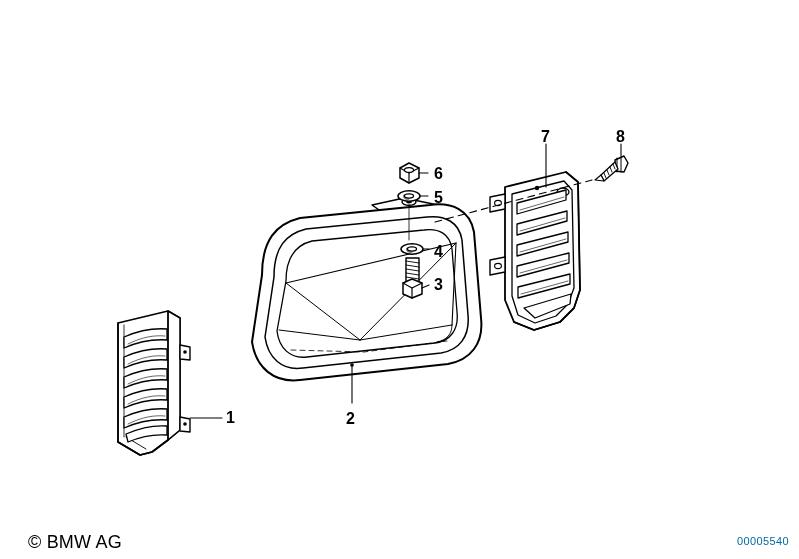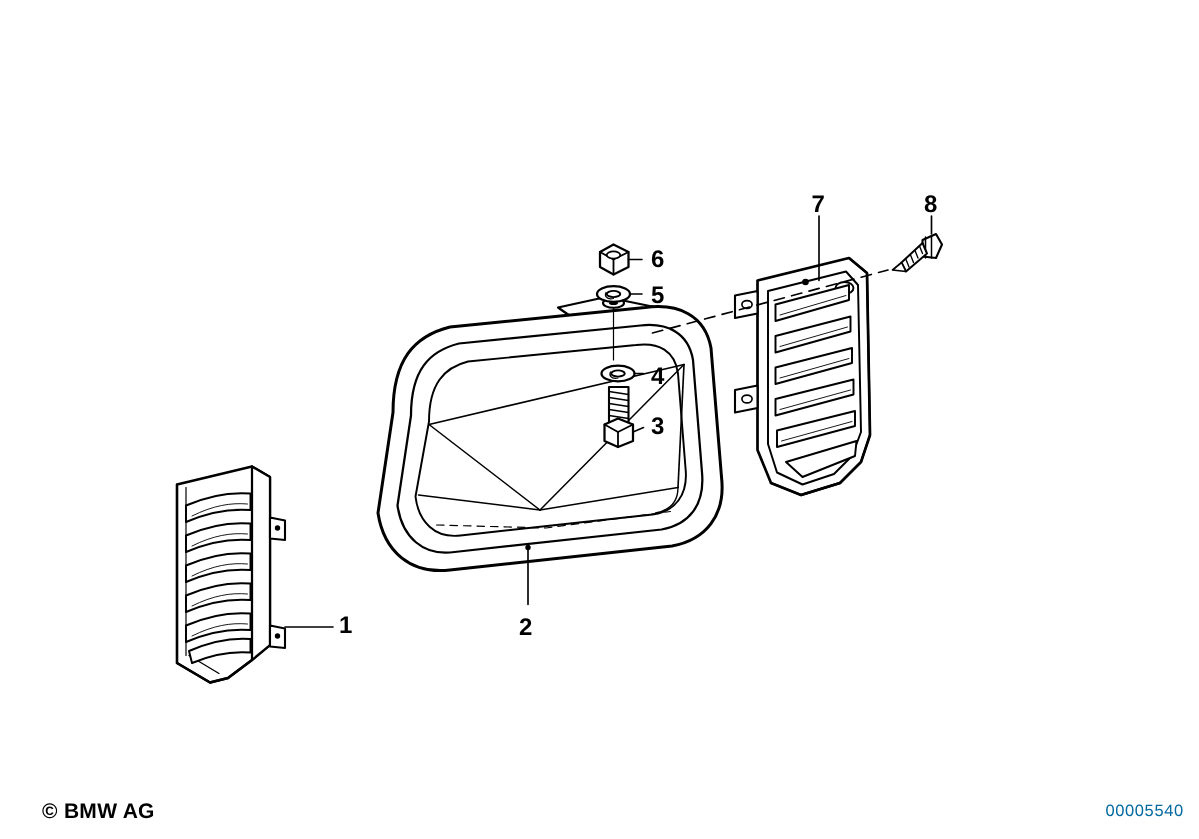--- a/index.html
+++ b/index.html
@@ -2,22 +2,22 @@
 <html><head>
 <meta charset="utf-8">
 <style>
   html,body{margin:0;padding:0;background:#ffffff;}
   body{width:799px;height:559px;overflow:hidden;
        font-family:"Liberation Sans", sans-serif;color:#000;}
   #sheet{position:relative;width:799px;height:559px;background:#fff;}
   #art{position:absolute;left:0;top:0;width:799px;height:559px;}
   .lbl{position:absolute;font-family:"Liberation Sans", sans-serif;
        font-weight:bold;font-size:16px;line-height:16px;color:#000;}
-  #copyright{position:absolute;left:28px;top:532px;font-size:14px;
-       font-weight:bold;letter-spacing:.2px;white-space:nowrap;}
+  #copyright{position:absolute;left:28px;top:532px;font-size:18px;
+       font-weight:normal;letter-spacing:.2px;white-space:nowrap;}
   #partno{position:absolute;left:737px;top:535px;font-size:11px;
        letter-spacing:.4px;white-space:nowrap;color:#0369a1;}
 </style>
 </head>
 <body>
 
 <div id="sheet">
 
   <svg id="art" viewBox="0 0 799 559">
     <g fill="none" stroke="#000" stroke-linecap="round" stroke-linejoin="round">

